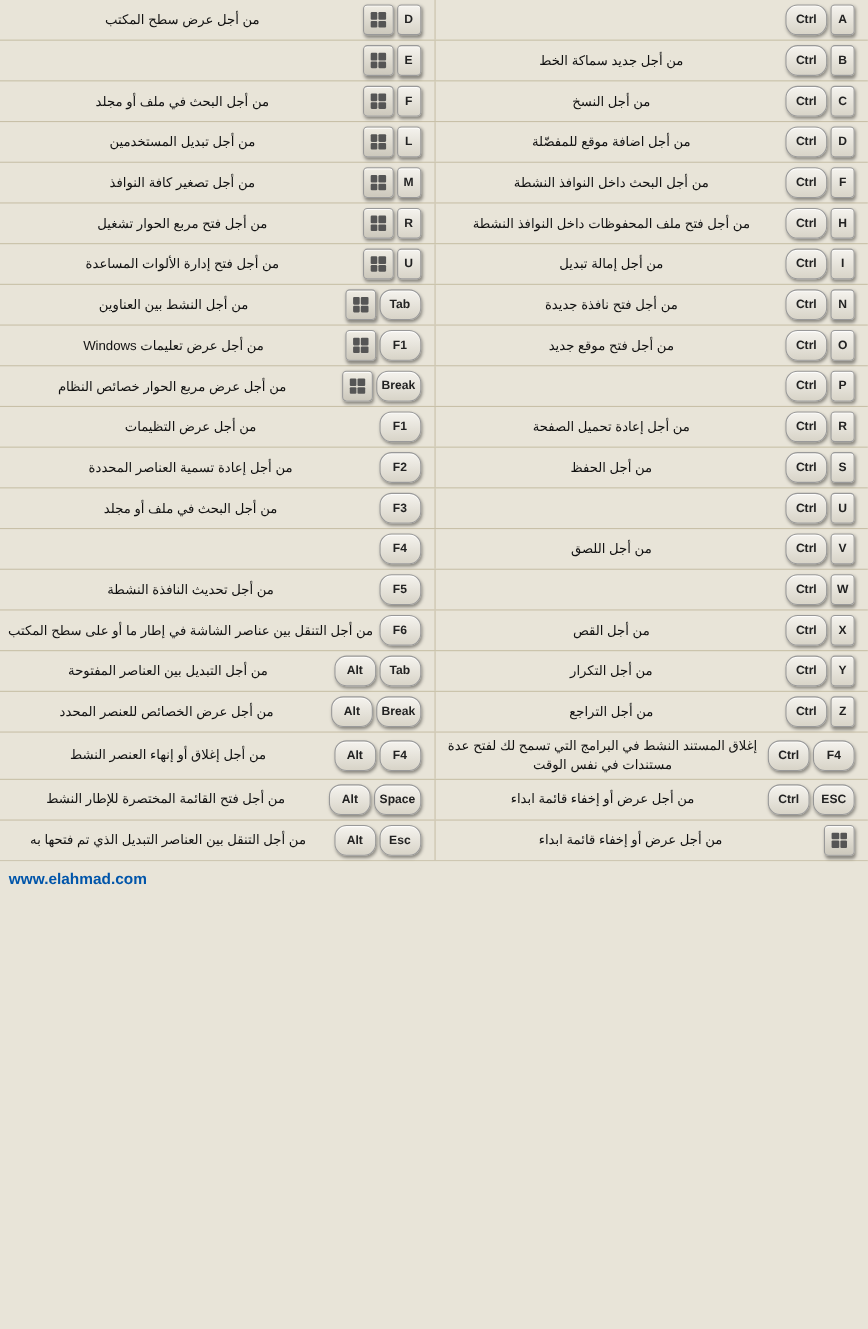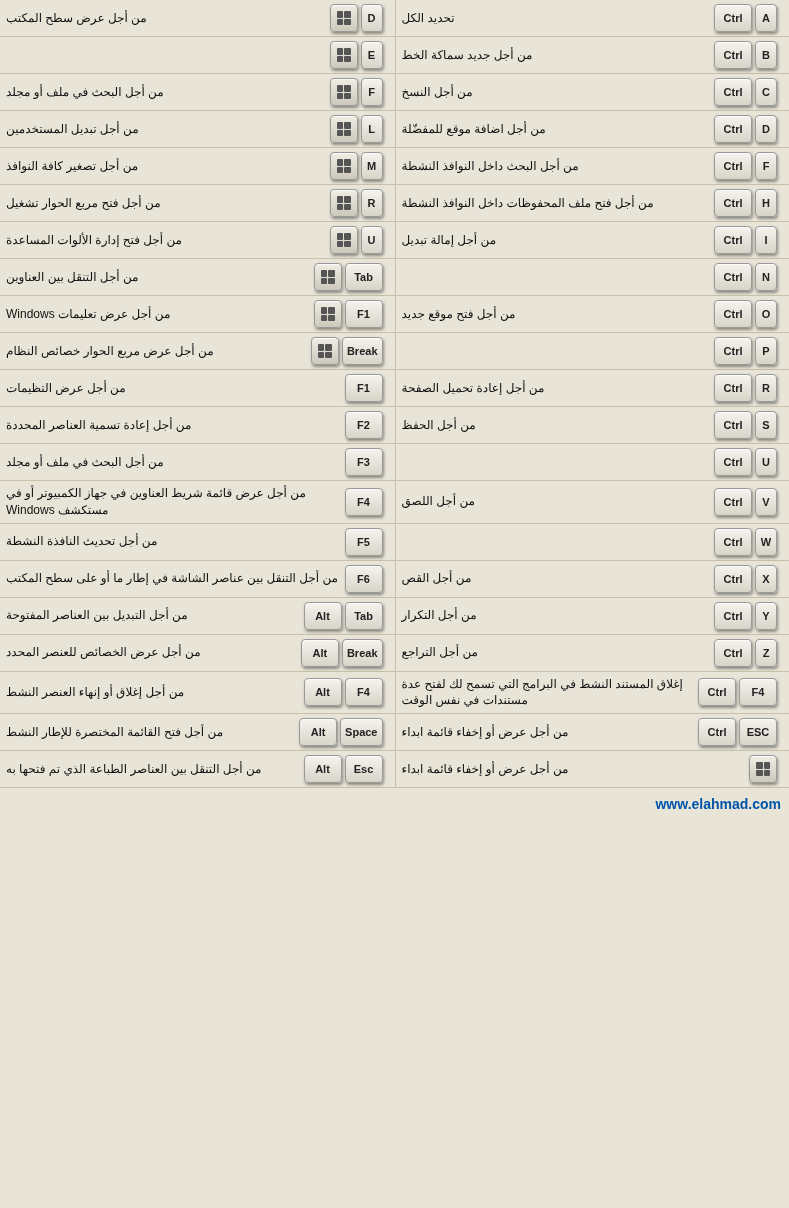--- a/index.html
+++ b/index.html
@@ -26,42 +26,42 @@
       display: flex;
       align-items: center;
       gap: 3px;
       flex-shrink: 0;
       margin-left: 6px;
     }
     .description {
       flex: 1;
       font-size: 12px;
       color: #111;
-      text-align: left;
+      text-align: center;
       line-height: 1.4;
       padding-right: 4px;
     }
     
     .key {
       display: inline-flex;
       align-items: center;
       justify-content: center;
       background: linear-gradient(to bottom, #f5f3ee 0%, #d8d4c8 100%);
       border: 1px solid #999;
       border-radius: 4px;
       box-shadow: 1px 2px 3px rgba(0,0,0,0.4), inset 0 1px 0 rgba(255,255,255,0.8);
       font-size: 11px;
       font-weight: bold;
       color: #222;
       min-width: 28px;
       height: 28px;
       padding: 0 4px;
       font-family: Arial, sans-serif;
     }
-    .key.wide { min-width: 38px; }
+    .key.wide { min-width: 38px; border-radius: 11px; }
     .key.narrow { min-width: 22px; }
     .key-grid {
       display: inline-flex;
       align-items: center;
       justify-content: center;
       background: linear-gradient(to bottom, #f0ede4 0%, #ccc8bc 100%);
       border: 1px solid #999;
       border-radius: 4px;
       box-shadow: 1px 2px 3px rgba(0,0,0,0.4), inset 0 1px 0 rgba(255,255,255,0.8);
       min-width: 28px;
@@ -72,21 +72,21 @@
       grid-template-columns: 1fr 1fr;
       gap: 1px;
       width: 14px;
       height: 14px;
     }
     .grid-icon span {
       background: #555;
       border-radius: 1px;
     }
     .footer {
-      text-align: right;
+      text-align: left;
       padding: 8px;
       font-size: 14px;
       font-weight: bold;
       color: #0055aa;
       background: #e8e4d8;
       direction: ltr;
     }
     
     .half.left-col {
       flex-direction: row;
@@ -104,21 +104,20 @@
 <body>
 
 <div class="container">
   <div id="rows-container">
       <div class="row">
         <div class="half right-col">
           <div class="key-area">
             <span class="key narrow">A</span>
             <span class="key wide">Ctrl</span>
           </div>
-          <div class="description">تحديد الكل</div>
         </div>
         <div class="half left-col">
           <div class="key-area">
             <span class="key narrow">D</span>
             <div class="key-grid">
               <div class="grid-icon">
                 <span></span>
                 <span></span>
                 <span></span>
                 <span></span>
@@ -264,34 +263,35 @@
           </div>
           <div class="description">من أجل فتح إدارة الألوات المساعدة</div>
         </div>
       </div>
       <div class="row">
         <div class="half right-col">
           <div class="key-area">
             <span class="key narrow">N</span>
             <span class="key wide">Ctrl</span>
           </div>
+          <div class="description">من أجل فتح نافذة جديدة</div>
         </div>
         <div class="half left-col">
           <div class="key-area">
             <span class="key wide">Tab</span>
             <div class="key-grid">
               <div class="grid-icon">
                 <span></span>
                 <span></span>
                 <span></span>
                 <span></span>
               </div>
             </div>
           </div>
-          <div class="description">من أجل التنقل بين العناوين</div>
+          <div class="description">من أجل النشط بين العناوين</div>
         </div>
       </div>
       <div class="row">
         <div class="half right-col">
           <div class="key-area">
             <span class="key narrow">O</span>
             <span class="key wide">Ctrl</span>
           </div>
           <div class="description">من أجل فتح موقع جديد</div>
         </div>
@@ -381,21 +381,20 @@
           <div class="key-area">
             <span class="key narrow">V</span>
             <span class="key wide">Ctrl</span>
           </div>
           <div class="description">من أجل اللصق</div>
         </div>
         <div class="half left-col">
           <div class="key-area">
             <span class="key wide">F4</span>
           </div>
-          <div class="description">من أجل عرض قائمة شريط العناوين في جهاز الكمبيوتر أو في مستكشف Windows</div>
         </div>
       </div>
       <div class="row">
         <div class="half right-col">
           <div class="key-area">
             <span class="key narrow">W</span>
             <span class="key wide">Ctrl</span>
           </div>
         </div>
         <div class="half left-col">
@@ -496,18 +495,18 @@
               </div>
             </div>
           </div>
           <div class="description">من أجل عرض أو إخفاء قائمة ابداء</div>
         </div>
         <div class="half left-col">
           <div class="key-area">
             <span class="key wide">Esc</span>
             <span class="key wide">Alt</span>
           </div>
-          <div class="description">من أجل التنقل بين العناصر الطباعة الذي تم فتحها به</div>
+          <div class="description">من أجل التنقل بين العناصر التبديل الذي تم فتحها به</div>
         </div>
       </div>
     </div>
   <div class="footer">www.elahmad.com</div>
 </div>
 
 </body></html>

